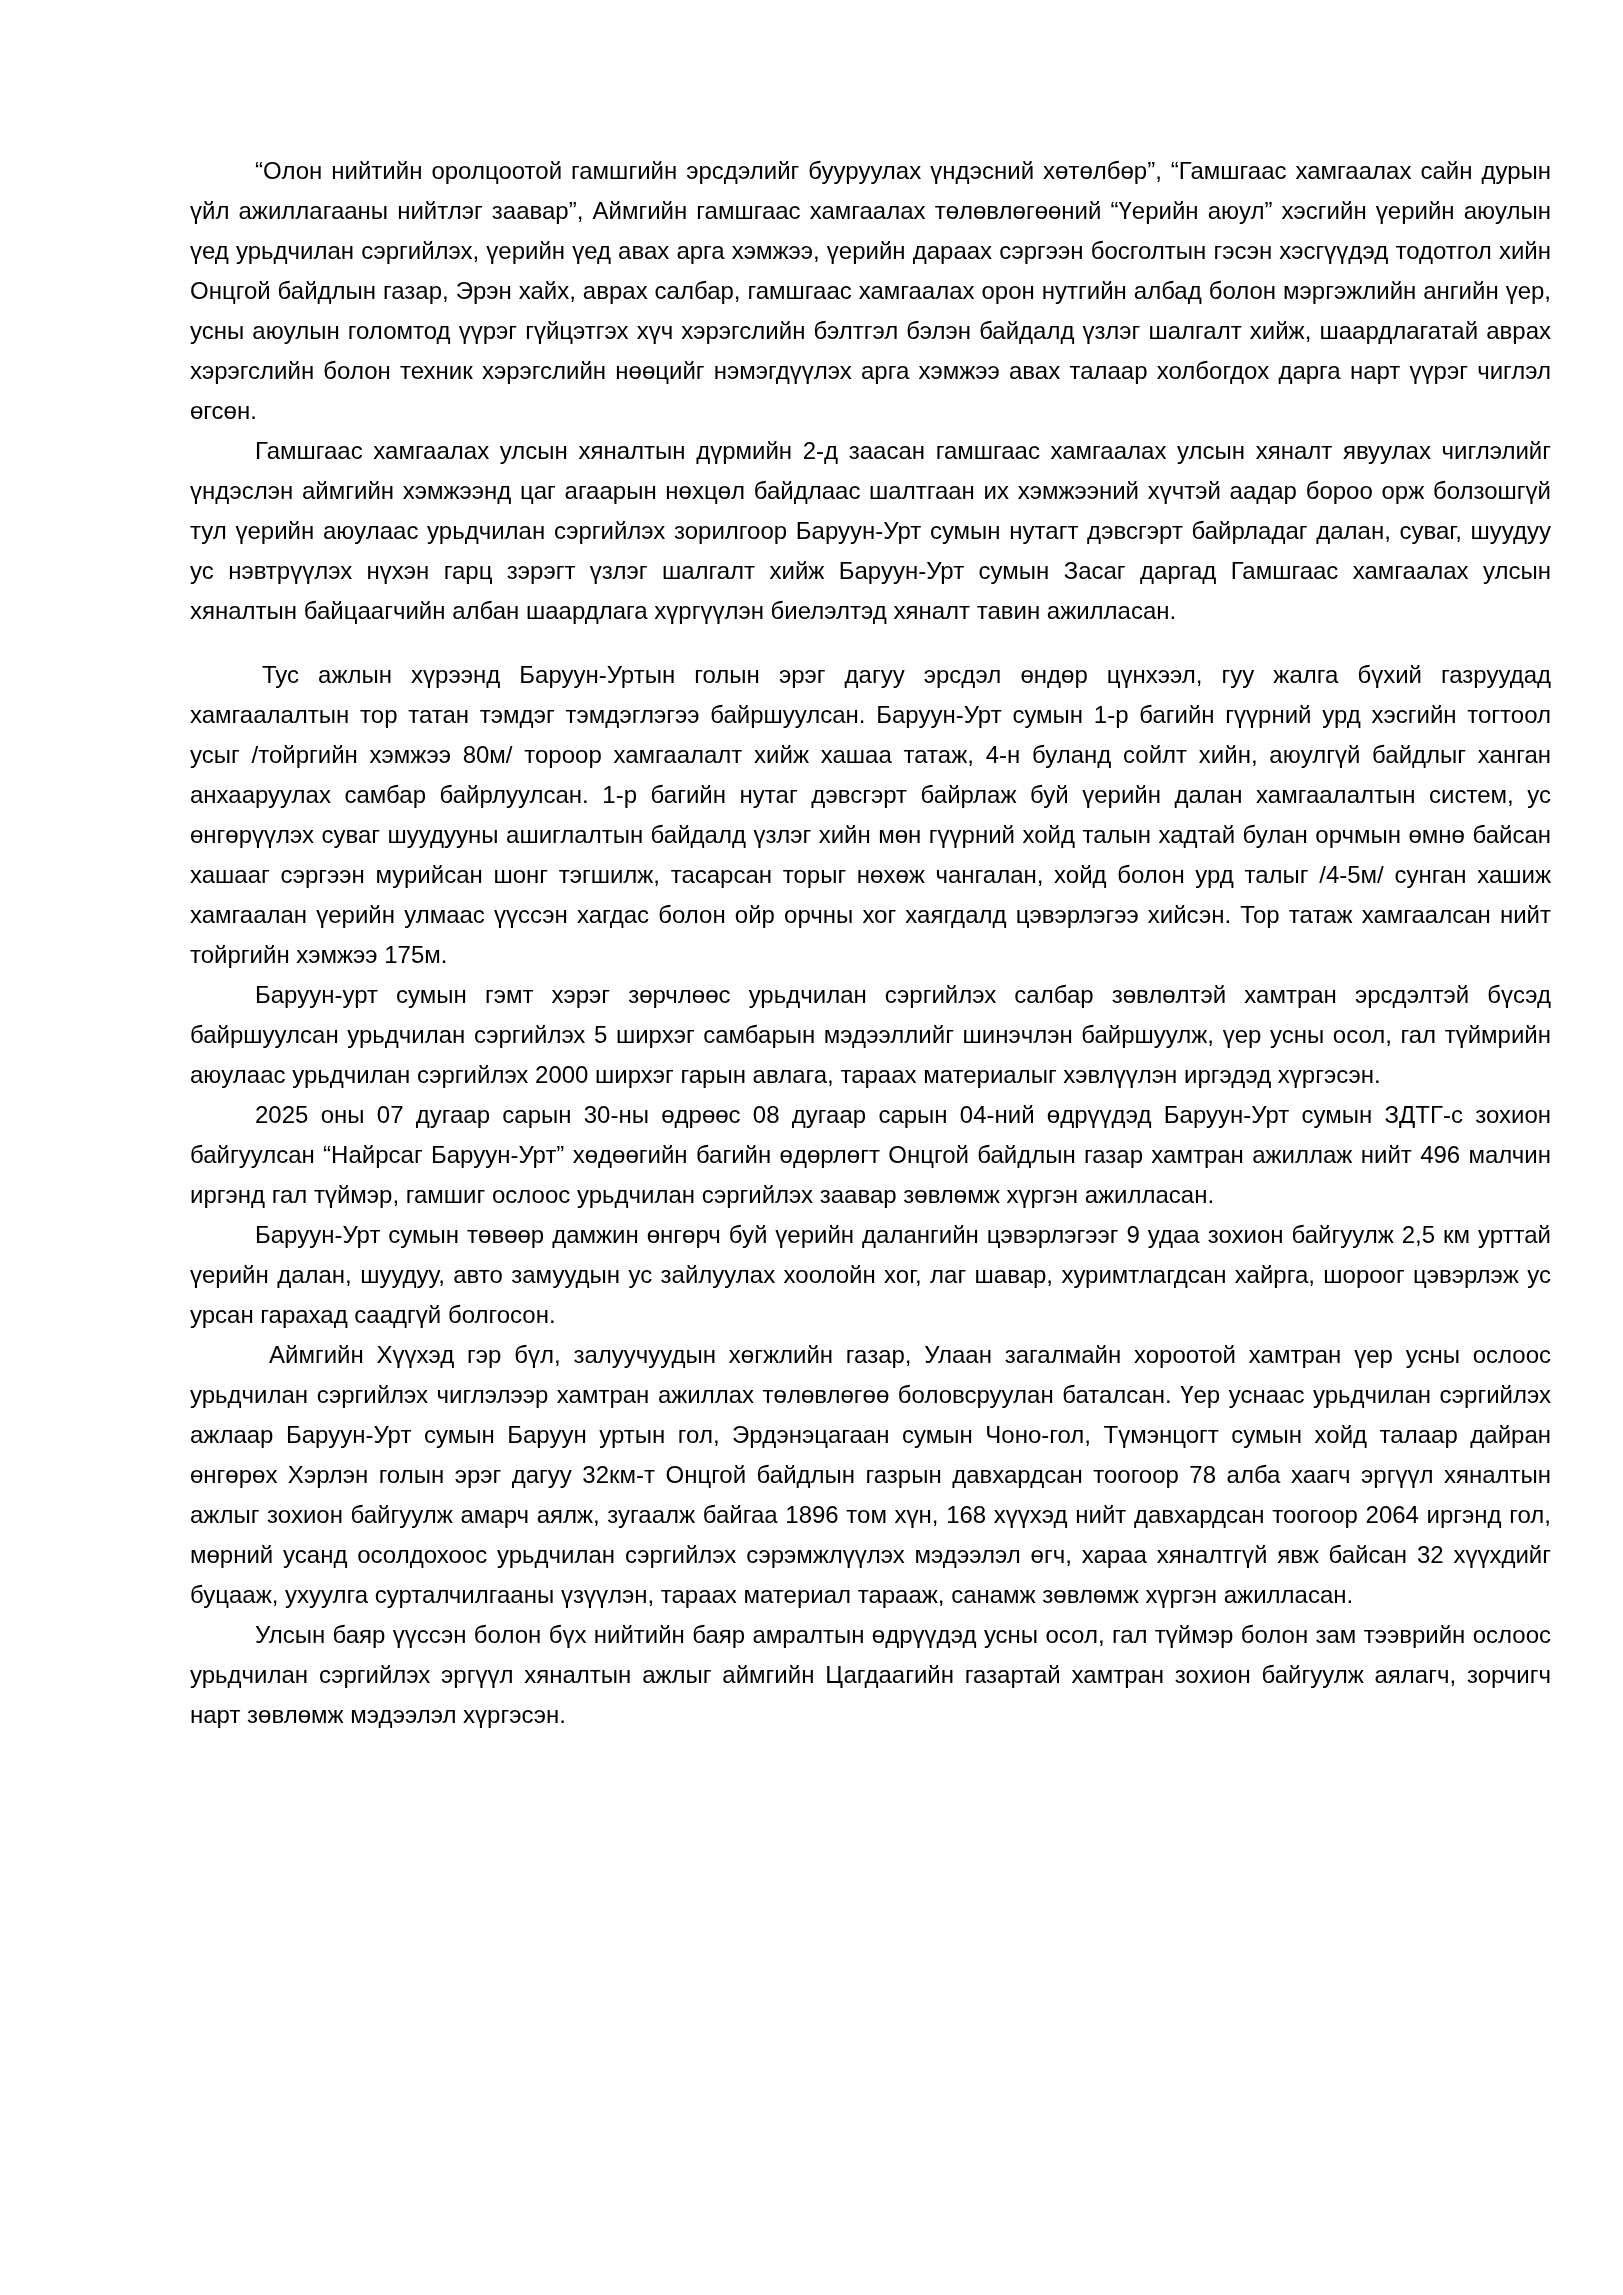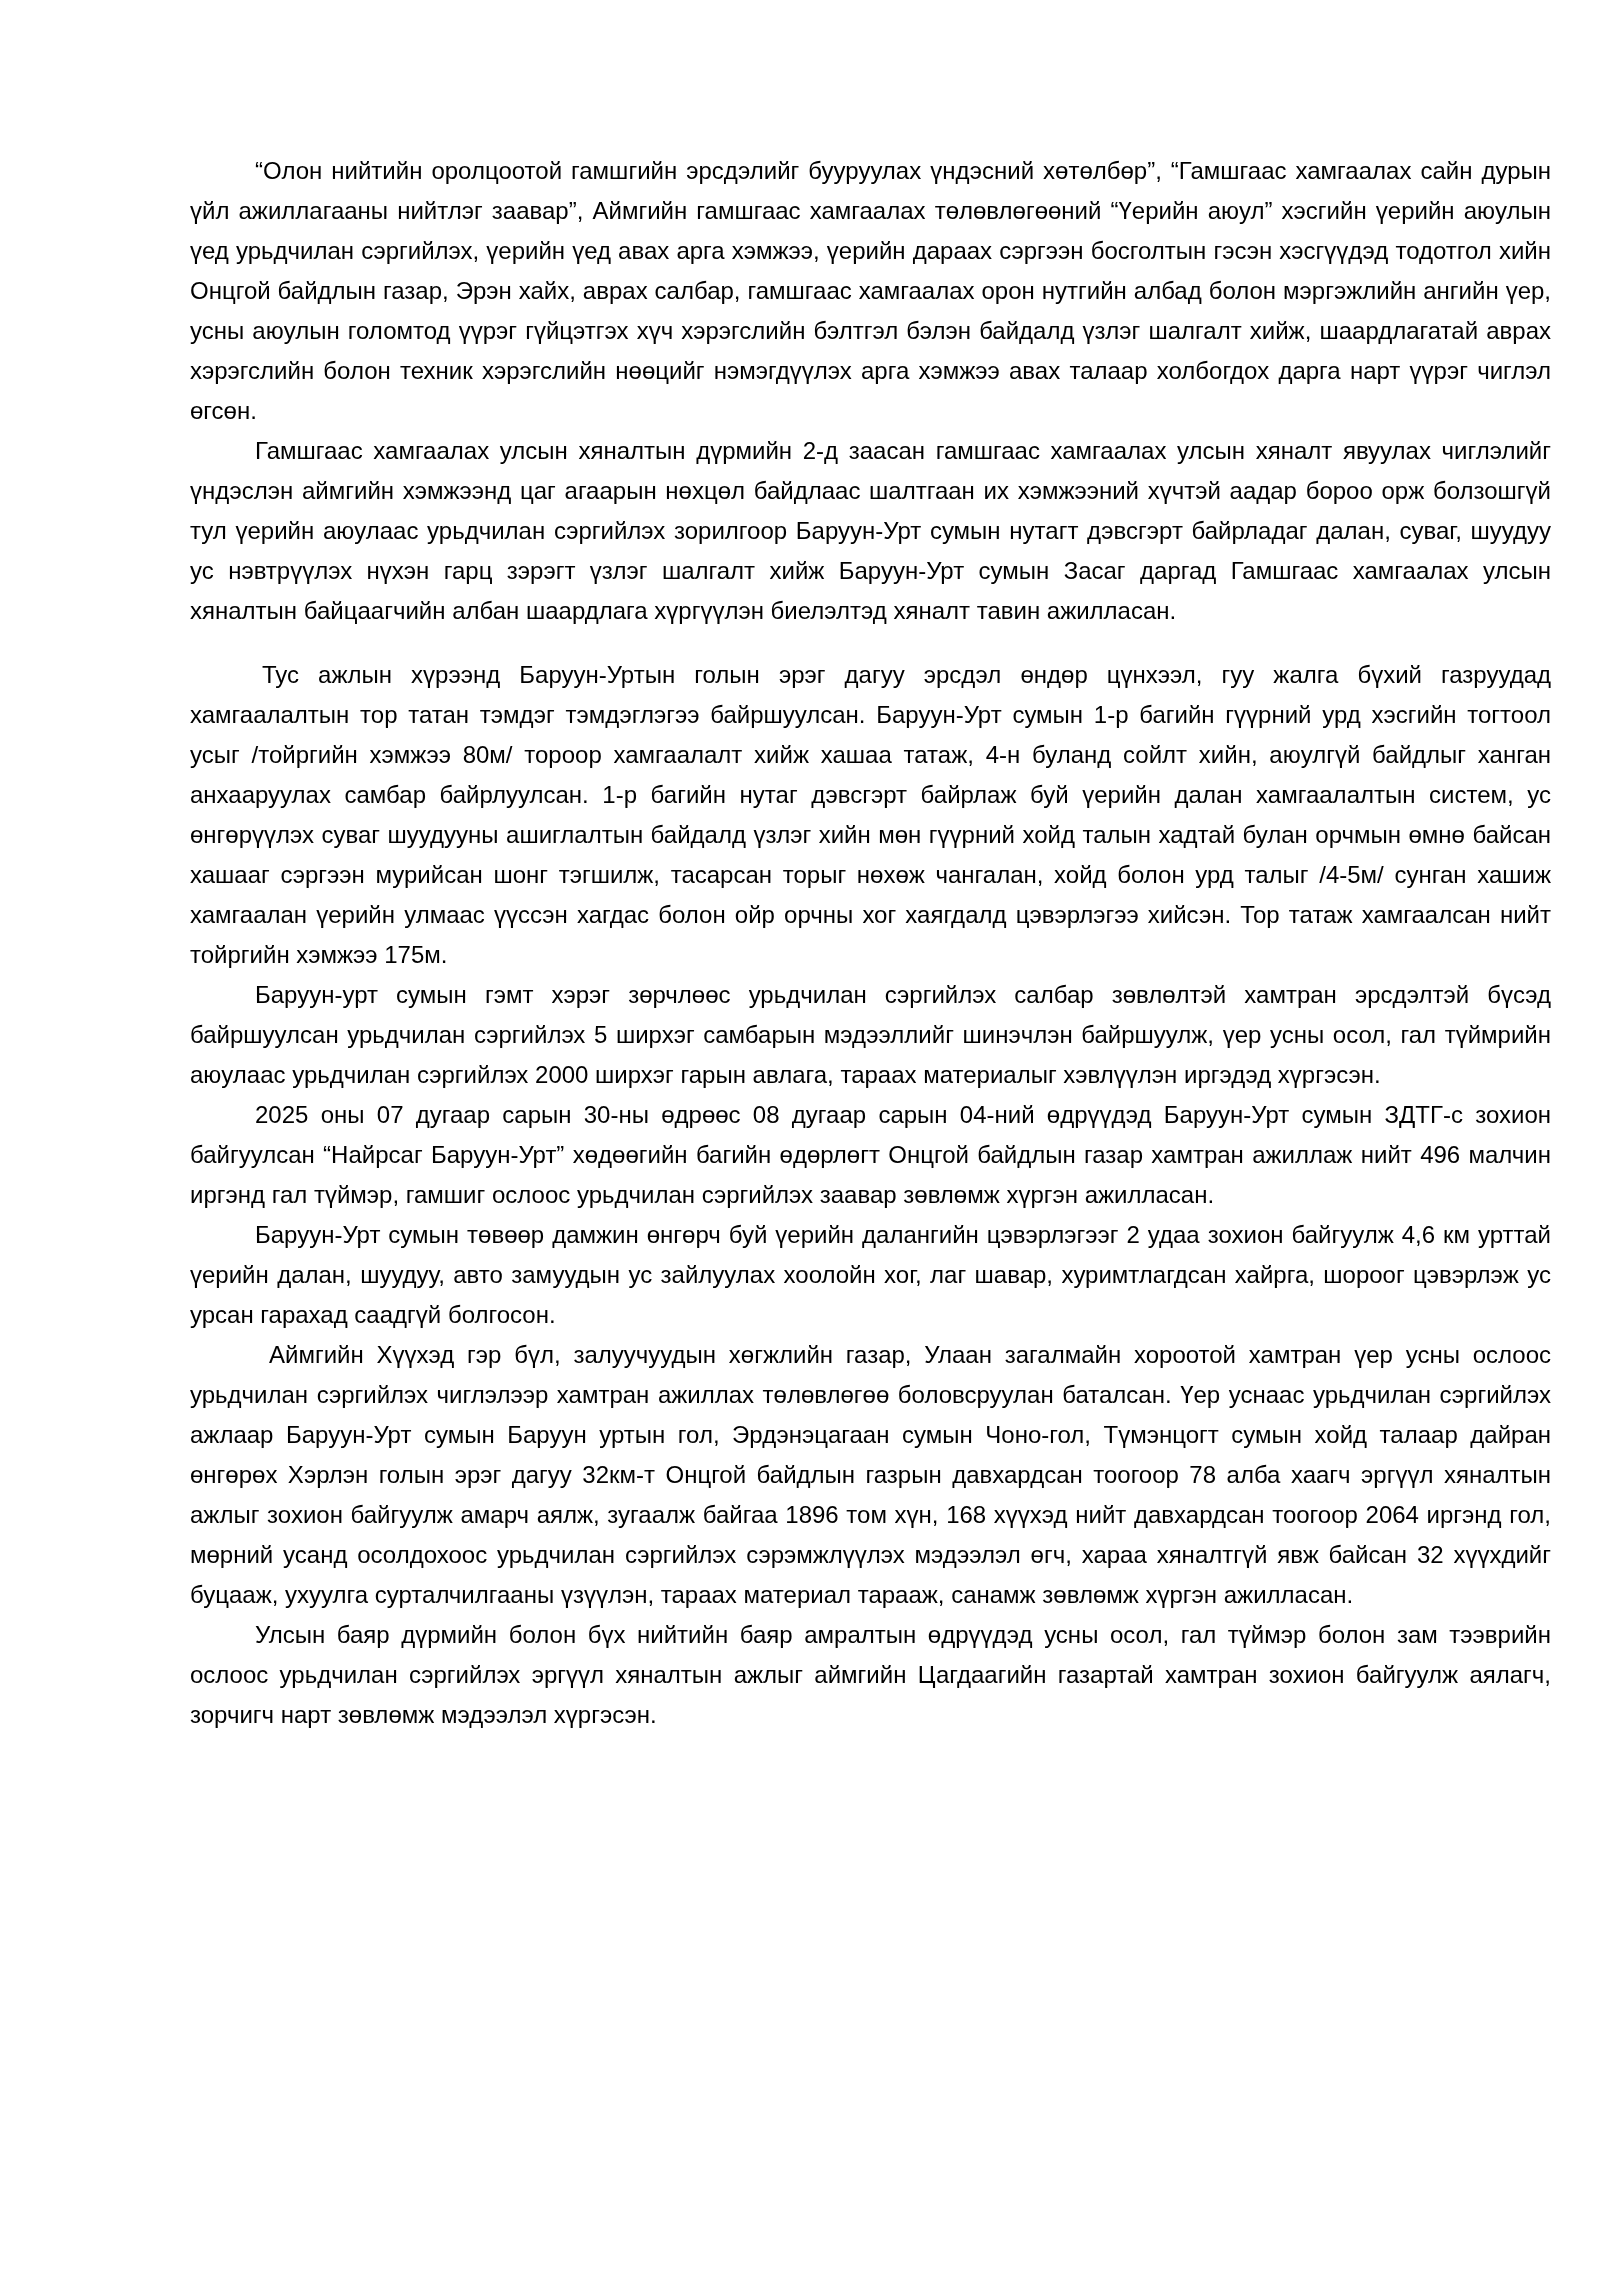--- a/index.html
+++ b/index.html
@@ -34,17 +34,17 @@
 </head>
 <body>
 
 <div class="page">
 
   <p class="para">“Олон нийтийн оролцоотой гамшгийн эрсдэлийг бууруулах үндэсний хөтөлбөр”, “Гамшгаас хамгаалах сайн дурын үйл ажиллагааны нийтлэг заавар”, Аймгийн гамшгаас хамгаалах төлөвлөгөөний “Үерийн аюул” хэсгийн үерийн аюулын үед урьдчилан сэргийлэх, үерийн үед авах арга хэмжээ, үерийн дараах сэргээн босголтын гэсэн хэсгүүдэд тодотгол хийн Онцгой байдлын газар, Эрэн хайх, аврах салбар, гамшгаас хамгаалах орон нутгийн албад болон мэргэжлийн ангийн үер, усны аюулын голомтод үүрэг гүйцэтгэх хүч хэрэгслийн бэлтгэл бэлэн байдалд үзлэг шалгалт хийж, шаардлагатай аврах хэрэгслийн болон техник хэрэгслийн нөөцийг нэмэгдүүлэх арга хэмжээ авах талаар холбогдох дарга нарт үүрэг чиглэл өгсөн.</p>
   <p class="para">Гамшгаас хамгаалах улсын хяналтын дүрмийн 2-д заасан гамшгаас хамгаалах улсын хяналт явуулах чиглэлийг үндэслэн аймгийн хэмжээнд цаг агаарын нөхцөл байдлаас шалтгаан их хэмжээний хүчтэй аадар бороо орж болзошгүй тул үерийн аюулаас урьдчилан сэргийлэх зорилгоор Баруун-Урт сумын нутагт дэвсгэрт байрладаг далан, суваг, шуудуу ус нэвтрүүлэх нүхэн гарц зэрэгт үзлэг шалгалт хийж Баруун-Урт сумын Засаг даргад Гамшгаас хамгаалах улсын хяналтын байцаагчийн албан шаардлага хүргүүлэн биелэлтэд хяналт тавин ажилласан.</p>
   <p class="para i2">Тус ажлын хүрээнд Баруун-Уртын голын эрэг дагуу эрсдэл өндөр цүнхээл, гуу жалга бүхий газруудад хамгаалалтын тор татан тэмдэг тэмдэглэгээ байршуулсан. Баруун-Урт сумын 1-р багийн гүүрний урд хэсгийн тогтоол усыг /тойргийн хэмжээ 80м/ тороор хамгаалалт хийж хашаа татаж, 4-н буланд сойлт хийн, аюулгүй байдлыг ханган анхааруулах самбар байрлуулсан. 1-р багийн нутаг дэвсгэрт байрлаж буй үерийн далан хамгаалалтын систем, ус өнгөрүүлэх суваг шуудууны ашиглалтын байдалд үзлэг хийн мөн гүүрний хойд талын хадтай булан орчмын өмнө байсан хашааг сэргээн мурийсан шонг тэгшилж, тасарсан торыг нөхөж чангалан, хойд болон урд талыг /4-5м/ сунган хашиж хамгаалан үерийн улмаас үүссэн хагдас болон ойр орчны хог хаягдалд цэвэрлэгээ хийсэн. Тор татаж хамгаалсан нийт тойргийн хэмжээ 175м.</p>
   <p class="para">Баруун-урт сумын гэмт хэрэг зөрчлөөс урьдчилан сэргийлэх салбар зөвлөлтэй хамтран эрсдэлтэй бүсэд байршуулсан урьдчилан сэргийлэх 5 ширхэг самбарын мэдээллийг шинэчлэн байршуулж, үер усны осол, гал түймрийн аюулаас урьдчилан сэргийлэх 2000 ширхэг гарын авлага, тараах материалыг хэвлүүлэн иргэдэд хүргэсэн.</p>
   <p class="para">2025 оны 07 дугаар сарын 30-ны өдрөөс 08 дугаар сарын 04-ний өдрүүдэд Баруун-Урт сумын ЗДТГ-с зохион байгуулсан “Найрсаг Баруун-Урт” хөдөөгийн багийн өдөрлөгт Онцгой байдлын газар хамтран ажиллаж нийт 496 малчин иргэнд гал түймэр, гамшиг ослоос урьдчилан сэргийлэх заавар зөвлөмж хүргэн ажилласан.</p>
-  <p class="para">Баруун-Урт сумын төвөөр дамжин өнгөрч буй үерийн далангийн цэвэрлэгээг 2 удаа зохион байгуулж 4,6 км урттай үерийн далан, шуудуу, авто замуудын ус зайлуулах хоолойн хог, лаг шавар, хуримтлагдсан хайрга, шороог цэвэрлэж ус урсан гарахад саадгүй болгосон.</p>
+  <p class="para">Баруун-Урт сумын төвөөр дамжин өнгөрч буй үерийн далангийн цэвэрлэгээг 9 удаа зохион байгуулж 2,5 км урттай үерийн далан, шуудуу, авто замуудын ус зайлуулах хоолойн хог, лаг шавар, хуримтлагдсан хайрга, шороог цэвэрлэж ус урсан гарахад саадгүй болгосон.</p>
   <p class="para i3">Аймгийн Хүүхэд гэр бүл, залуучуудын хөгжлийн газар, Улаан загалмайн хороотой хамтран үер усны ослоос урьдчилан сэргийлэх чиглэлээр хамтран ажиллах төлөвлөгөө боловсруулан баталсан. Үер уснаас урьдчилан сэргийлэх ажлаар Баруун-Урт сумын Баруун уртын гол, Эрдэнэцагаан сумын Чоно-гол, Түмэнцогт сумын хойд талаар дайран өнгөрөх  Хэрлэн голын эрэг дагуу 32км-т Онцгой байдлын газрын давхардсан тоогоор 78 алба хаагч эргүүл хяналтын ажлыг зохион байгуулж амарч аялж, зугаалж байгаа 1896 том хүн, 168 хүүхэд нийт давхардсан тоогоор 2064 иргэнд гол, мөрний усанд осолдохоос урьдчилан сэргийлэх  сэрэмжлүүлэх мэдээлэл өгч, хараа хяналтгүй явж байсан 32 хүүхдийг буцааж, ухуулга сурталчилгааны үзүүлэн, тараах материал тарааж, санамж зөвлөмж хүргэн ажилласан.</p>
-  <p class="para">Улсын баяр дүрмийн болон бүх нийтийн баяр амралтын өдрүүдэд усны осол, гал түймэр болон зам тээврийн ослоос урьдчилан сэргийлэх эргүүл хяналтын ажлыг аймгийн Цагдаагийн газартай хамтран зохион байгуулж аялагч, зорчигч нарт зөвлөмж мэдээлэл хүргэсэн.</p>
+  <p class="para">Улсын баяр үүссэн болон бүх нийтийн баяр амралтын өдрүүдэд усны осол, гал түймэр болон зам тээврийн ослоос урьдчилан сэргийлэх эргүүл хяналтын ажлыг аймгийн Цагдаагийн газартай хамтран зохион байгуулж аялагч, зорчигч нарт зөвлөмж мэдээлэл хүргэсэн.</p>
 </div>
 
 
 </body></html>

